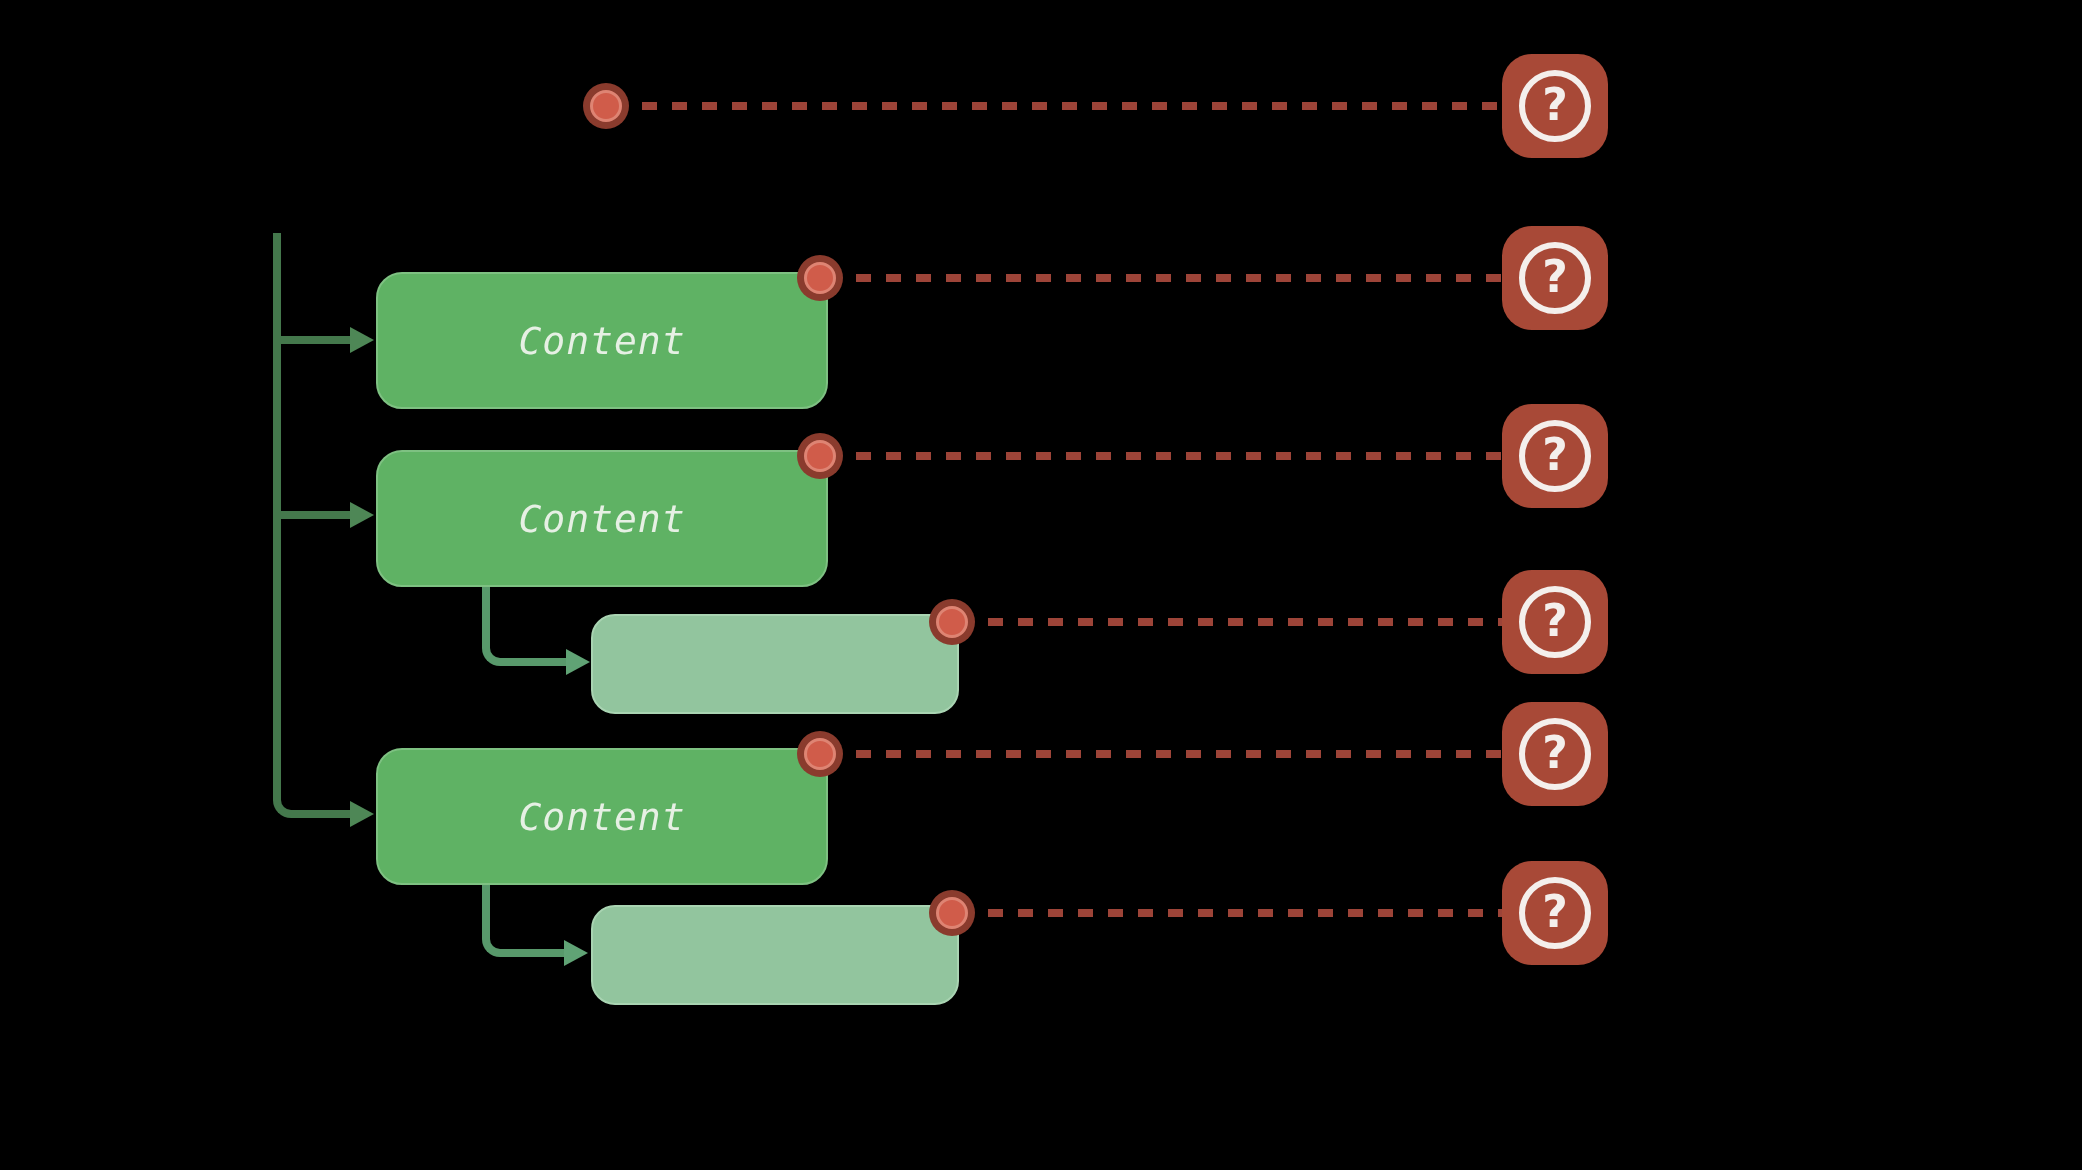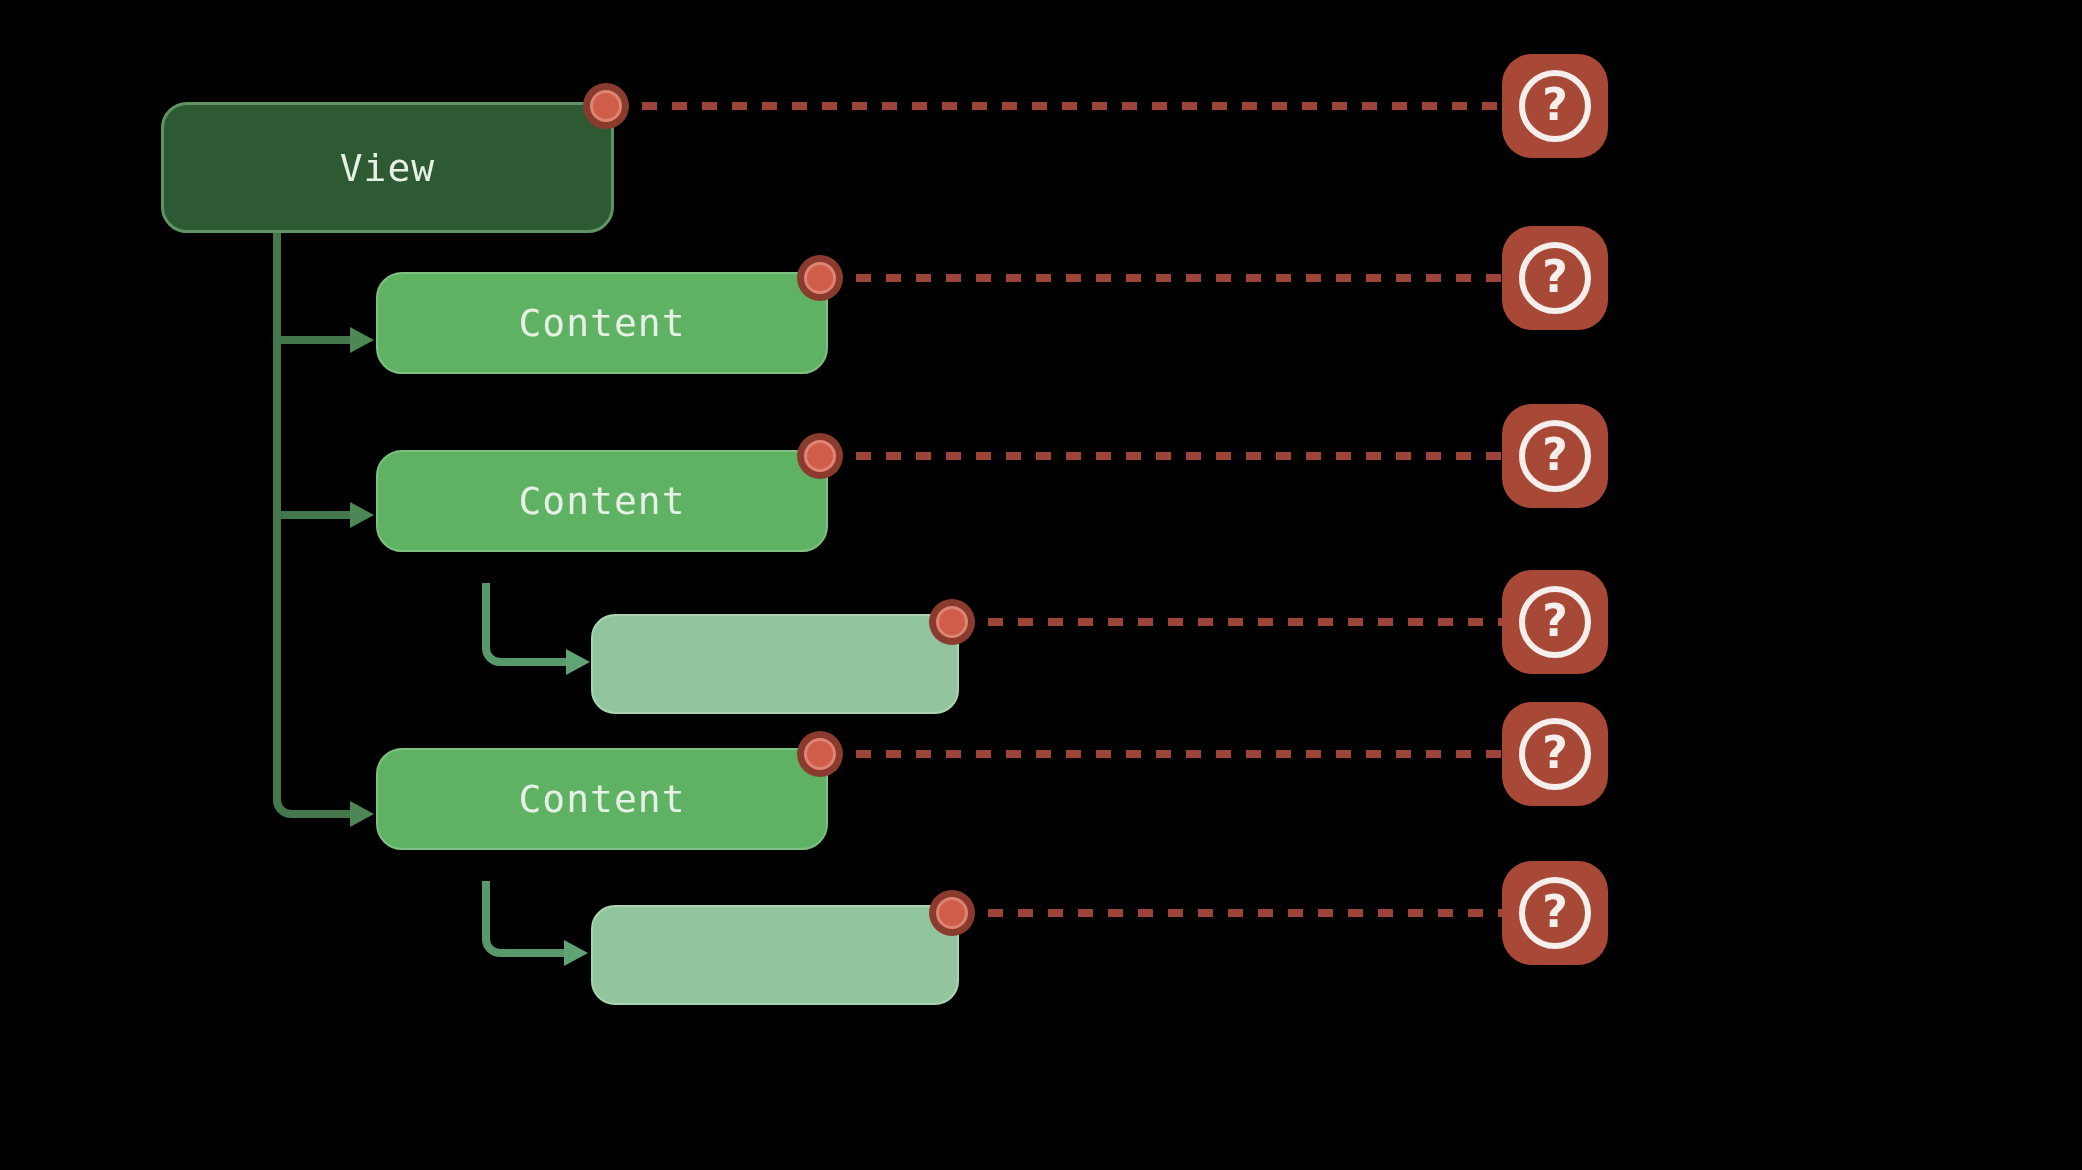--- a/index.html
+++ b/index.html
@@ -20,24 +20,25 @@
     font-size:38px;
     letter-spacing:1px;
   }
   .node-root{
     left:161px;top:102px;width:453px;height:131px;
     background:var(--root-fill,#2d5a33);
     border:3px solid var(--root-border,#609264);
     z-index:2;
   }
   .node-content{
-    width:452px;height:102px;left:376px;
+    width:452px;height:137px;left:376px;
     background:var(--node-fill,#5fb264);
     border:2px solid var(--node-border,#7ec182);
     z-index:2;
+    font-style:italic;
   }
   .node-content.c1{top:272px;}
   .node-content.c2{top:450px;}
   .node-content.c3{top:748px;}
   .node-sub{
     width:368px;height:100px;left:591px;
     background:var(--subnode-fill,#92c59e);
     border:2px solid var(--subnode-border,#a9d4b2);
     border-radius:24px;
     z-index:2;
@@ -108,23 +109,20 @@
   <div class="hline" style="left:273px;top:336px;width:77px;"></div>
   <div class="hline" style="left:273px;top:511px;width:77px;"></div>
   <div class="arrow" style="left:350px;top:327px;"></div>
   <div class="arrow" style="left:350px;top:502px;"></div>
   <div class="arrow" style="left:350px;top:801px;"></div>
   <div class="elbow sub" style="left:482px;top:583px;width:84px;height:83px;"></div>
   <div class="arrow sub" style="left:566px;top:649px;"></div>
   <div class="elbow sub" style="left:482px;top:881px;width:82px;height:76px;"></div>
   <div class="arrow sub" style="left:564px;top:940px;"></div>
 
-  <div class="node node-root">
-    <span>View</span>
-  </div>
   <div class="node node-content c1">
     <span>Content</span>
   </div>
   <div class="node node-content c2">
     <span>Content</span>
   </div>
   <div class="node node-content c3">
     <span>Content</span>
   </div>
   <div class="node node-sub s1">

